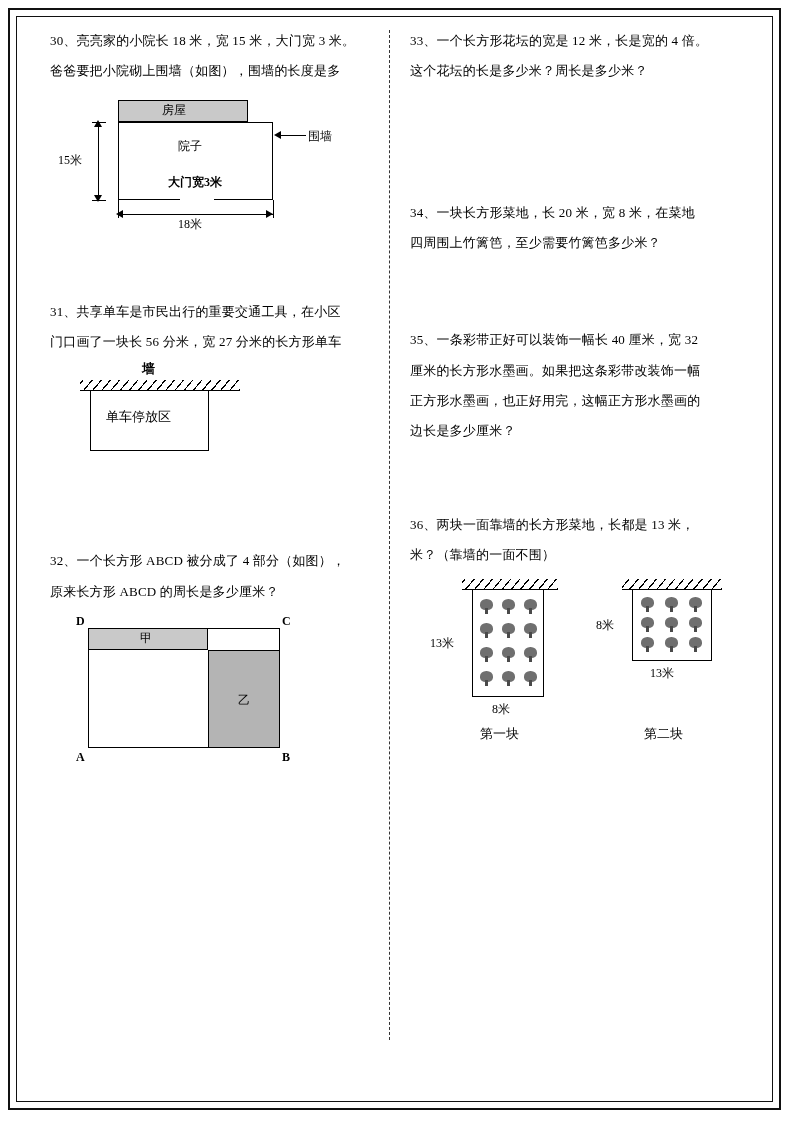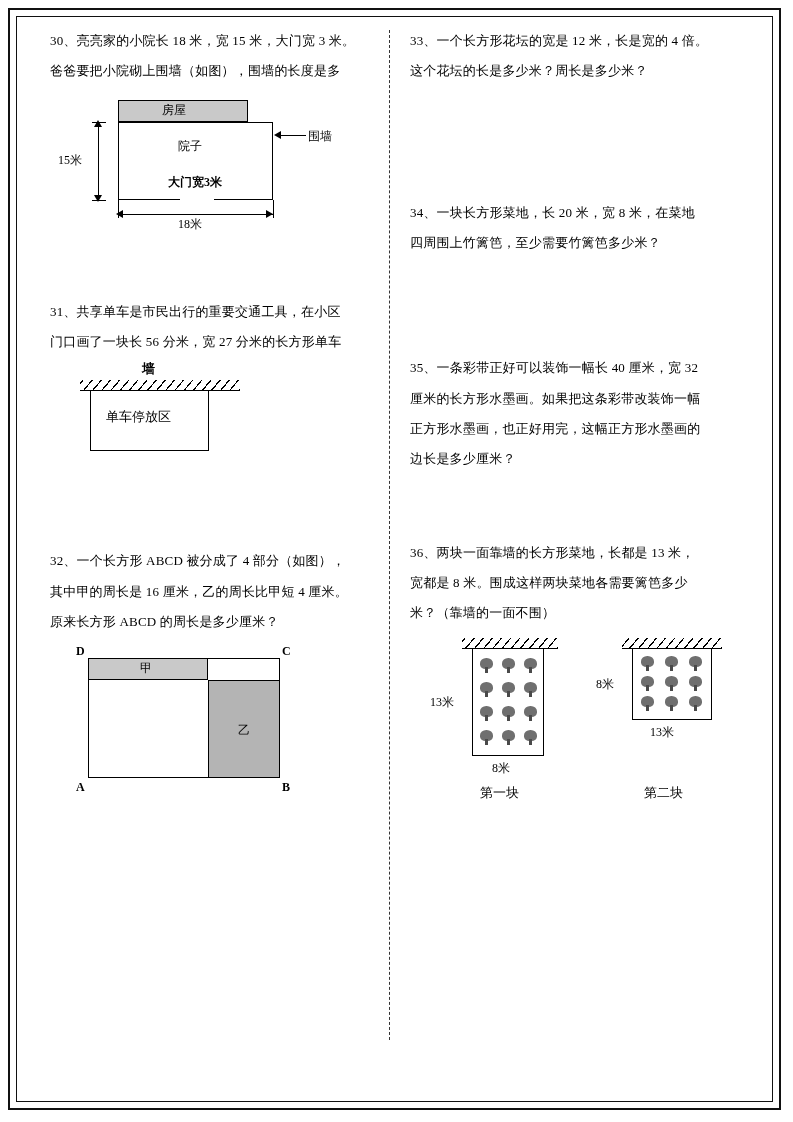--- a/index.html
+++ b/index.html
@@ -164,21 +164,20 @@
 
         <div class="line-v" style="left:40px; top:30px; height:60px;"></div>
         <div class="line-v" style="left:158px; top:30px; height:60px;"></div>
         <div class="line-h" style="left:40px; top:90px; width:119px;"></div>
         <div class="lbl" style="left:56px; top:48px; font-size:13px;">单车停放区</div>
       </div>
     </div>
 
     <div class="q" style="margin-top:78px;">
       <p>32、一个长方形 ABCD 被分成了 4 部分（如图），</p>
-      <p>其中甲的周长是 16 厘米，乙的周长比甲短 4 厘米。</p>
       <p>原来长方形 ABCD 的周长是多少厘米？</p>
 
       <div class="fig" style="height:160px;">
 
         <div class="rect" style="left:38px; top:18px; width:192px; height:120px;"></div>
 
         <div class="rect gray" style="left:38px; top:18px; width:120px; height:22px;"></div>
         <div class="lbl" style="left:90px; top:20px;">甲</div>
 
         <div class="rect dgray" style="left:158px; top:40px; width:72px; height:98px;"></div>
@@ -197,30 +196,29 @@
     <div class="q">
       <p>33、一个长方形花坛的宽是 12 米，长是宽的 4 倍。</p>
       <p>这个花坛的长是多少米？周长是多少米？</p>
     </div>
 
     <div class="q" style="margin-top:116px;">
       <p>34、一块长方形菜地，长 20 米，宽 8 米，在菜地</p>
       <p>四周围上竹篱笆，至少需要竹篱笆多少米？</p>
     </div>
 
-    <div class="q" style="margin-top:100px;">
+    <div class="q" style="margin-top:72px;">
       <p>35、一条彩带正好可以装饰一幅长 40 厘米，宽 32</p>
       <p>厘米的长方形水墨画。如果把这条彩带改装饰一幅</p>
       <p>正方形水墨画，也正好用完，这幅正方形水墨画的</p>
       <p>边长是多少厘米？</p>
     </div>
 
     <div class="q" style="margin-top:68px;">
       <p>36、两块一面靠墙的长方形菜地，长都是 13 米，</p>
-      <p>宽都是 8 米。围成这样两块菜地各需要篱笆多少</p>
       <p>米？（靠墙的一面不围）</p>
 
       <div class="fig" style="height:200px;">
 
         <div>
           <div class="hatch" style="left:52px; top:6px; width:96px; height:10px;"></div>
           <div class="line-h" style="left:52px; top:16px; width:96px;"></div>
           <div class="rect" style="left:62px; top:16px; width:72px; height:108px;"></div>
 
           <div class="tree" style="left:70px; top:26px;">

